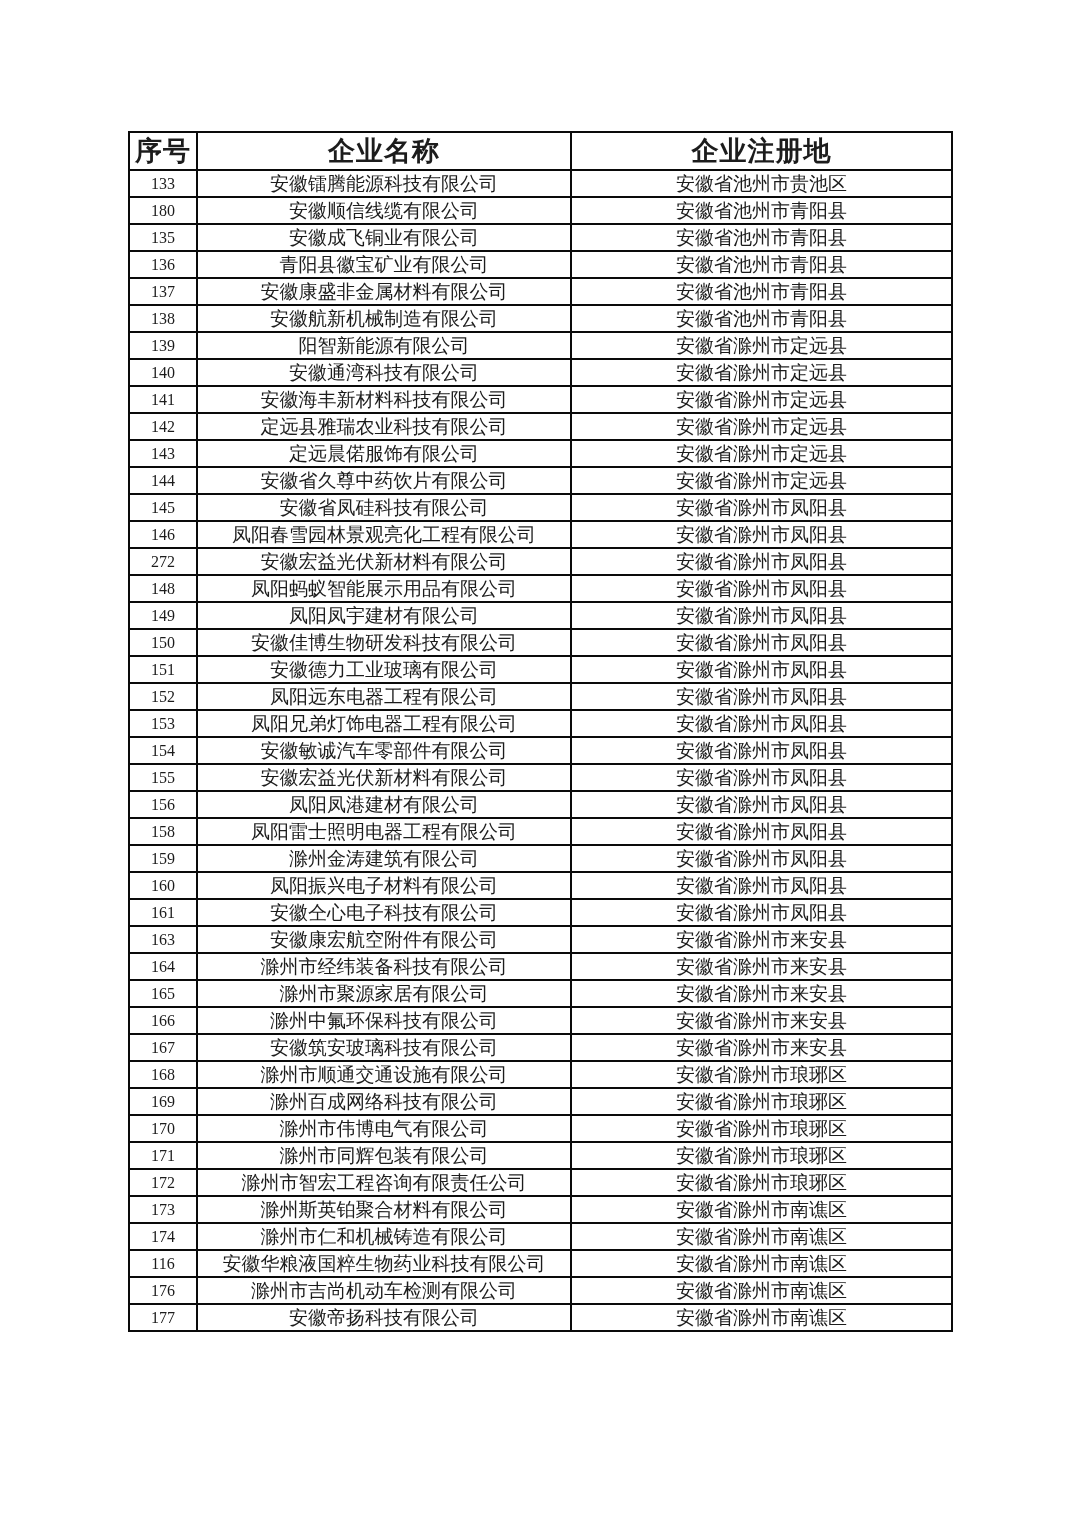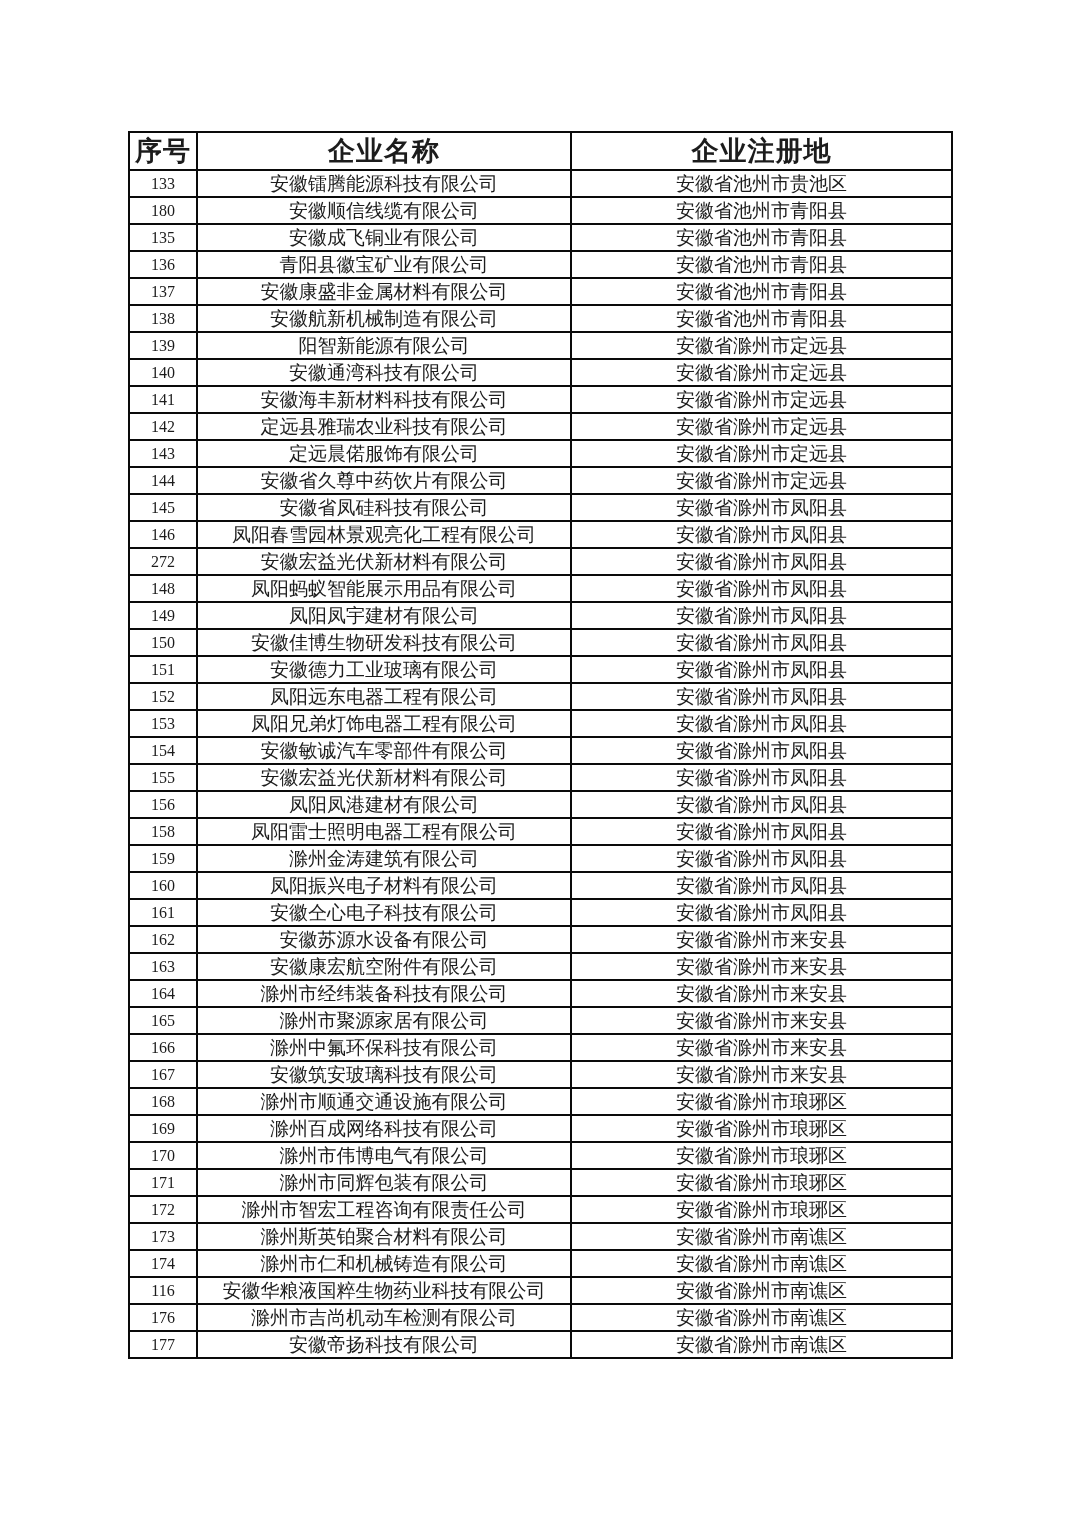--- a/index.html
+++ b/index.html
@@ -199,25 +199,20 @@
           <td class="cell-no">160</td>
           <td class="cell-name">凤阳振兴电子材料有限公司</td>
           <td class="cell-location">安徽省滁州市凤阳县</td>
         </tr>
         <tr>
           <td class="cell-no">161</td>
           <td class="cell-name">安徽仝心电子科技有限公司</td>
           <td class="cell-location">安徽省滁州市凤阳县</td>
         </tr>
         <tr>
-          <td class="cell-no">162</td>
-          <td class="cell-name">安徽苏源水设备有限公司</td>
-          <td class="cell-location">安徽省滁州市来安县</td>
-        </tr>
-        <tr>
           <td class="cell-no">163</td>
           <td class="cell-name">安徽康宏航空附件有限公司</td>
           <td class="cell-location">安徽省滁州市来安县</td>
         </tr>
         <tr>
           <td class="cell-no">164</td>
           <td class="cell-name">滁州市经纬装备科技有限公司</td>
           <td class="cell-location">安徽省滁州市来安县</td>
         </tr>
         <tr>

